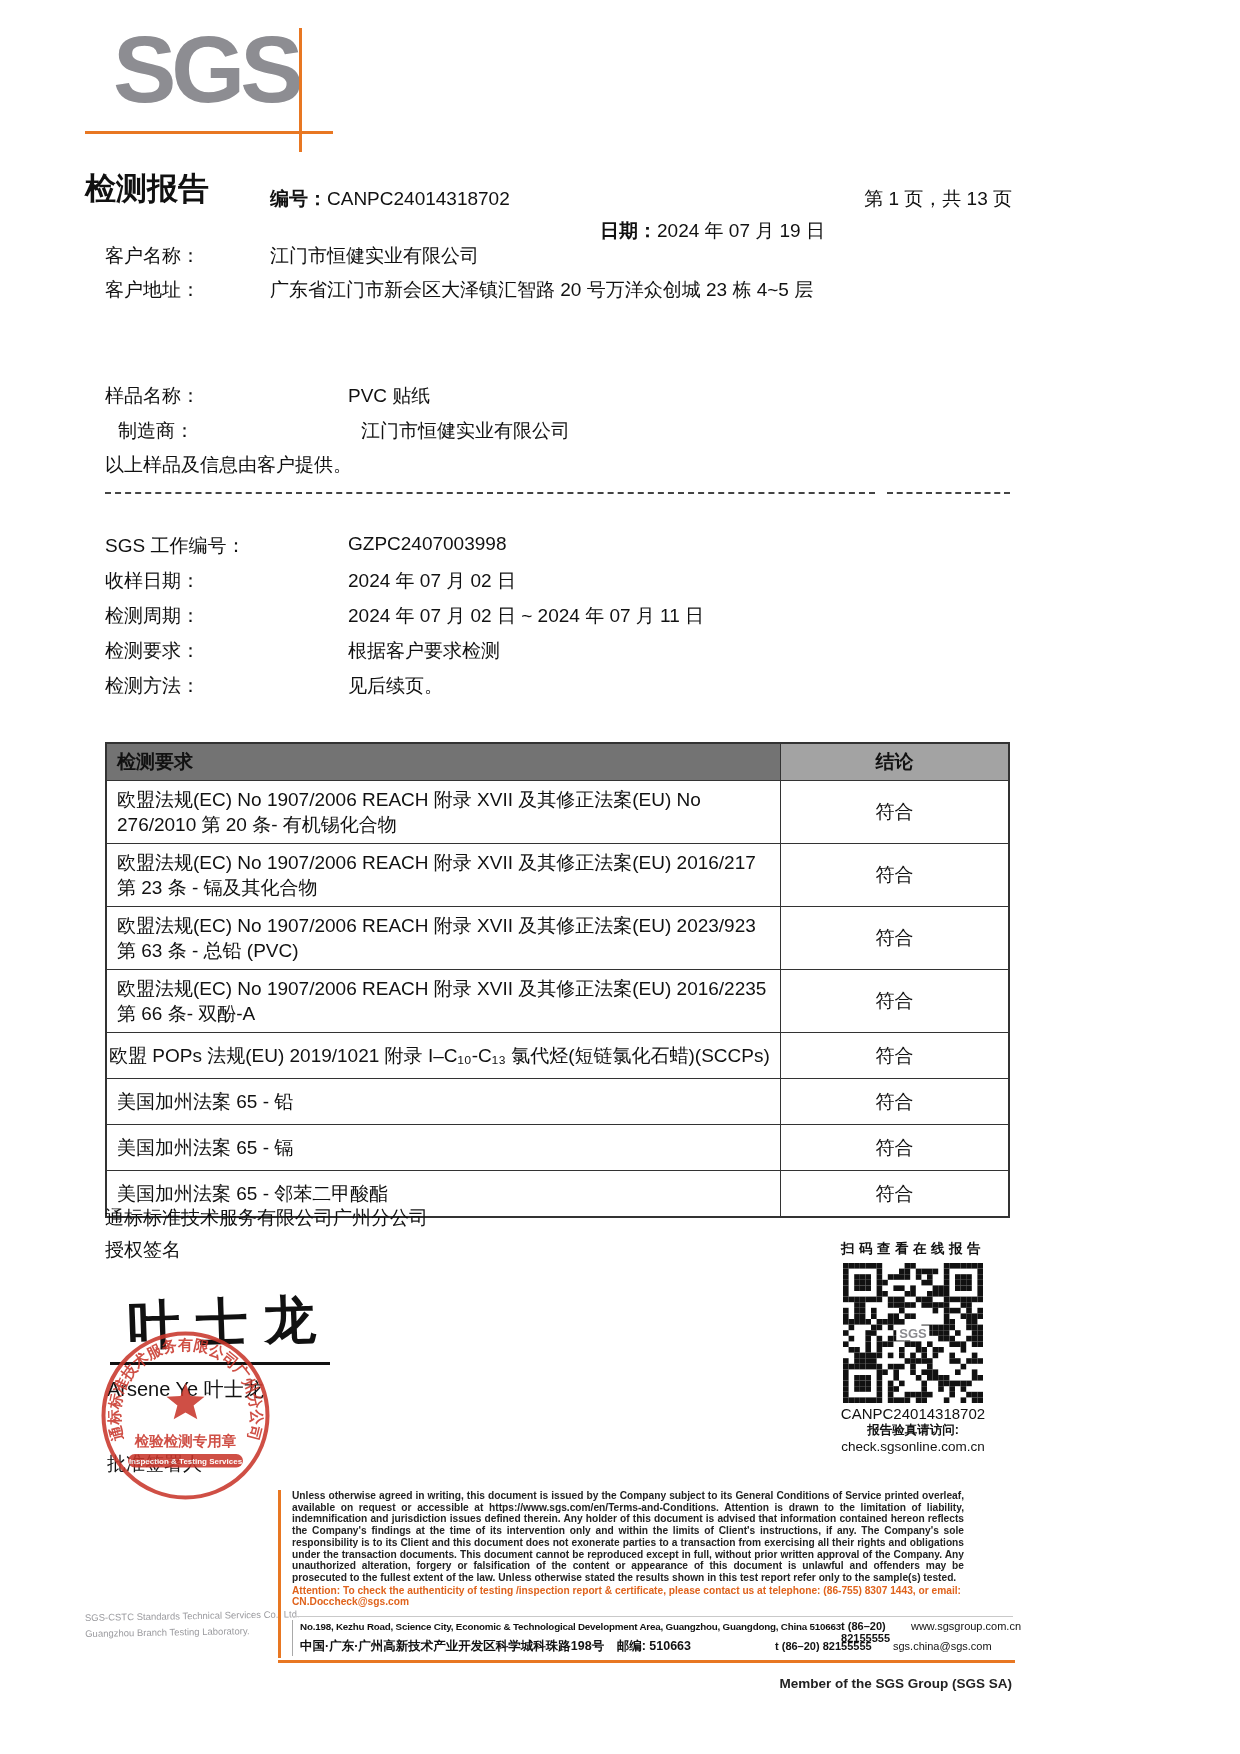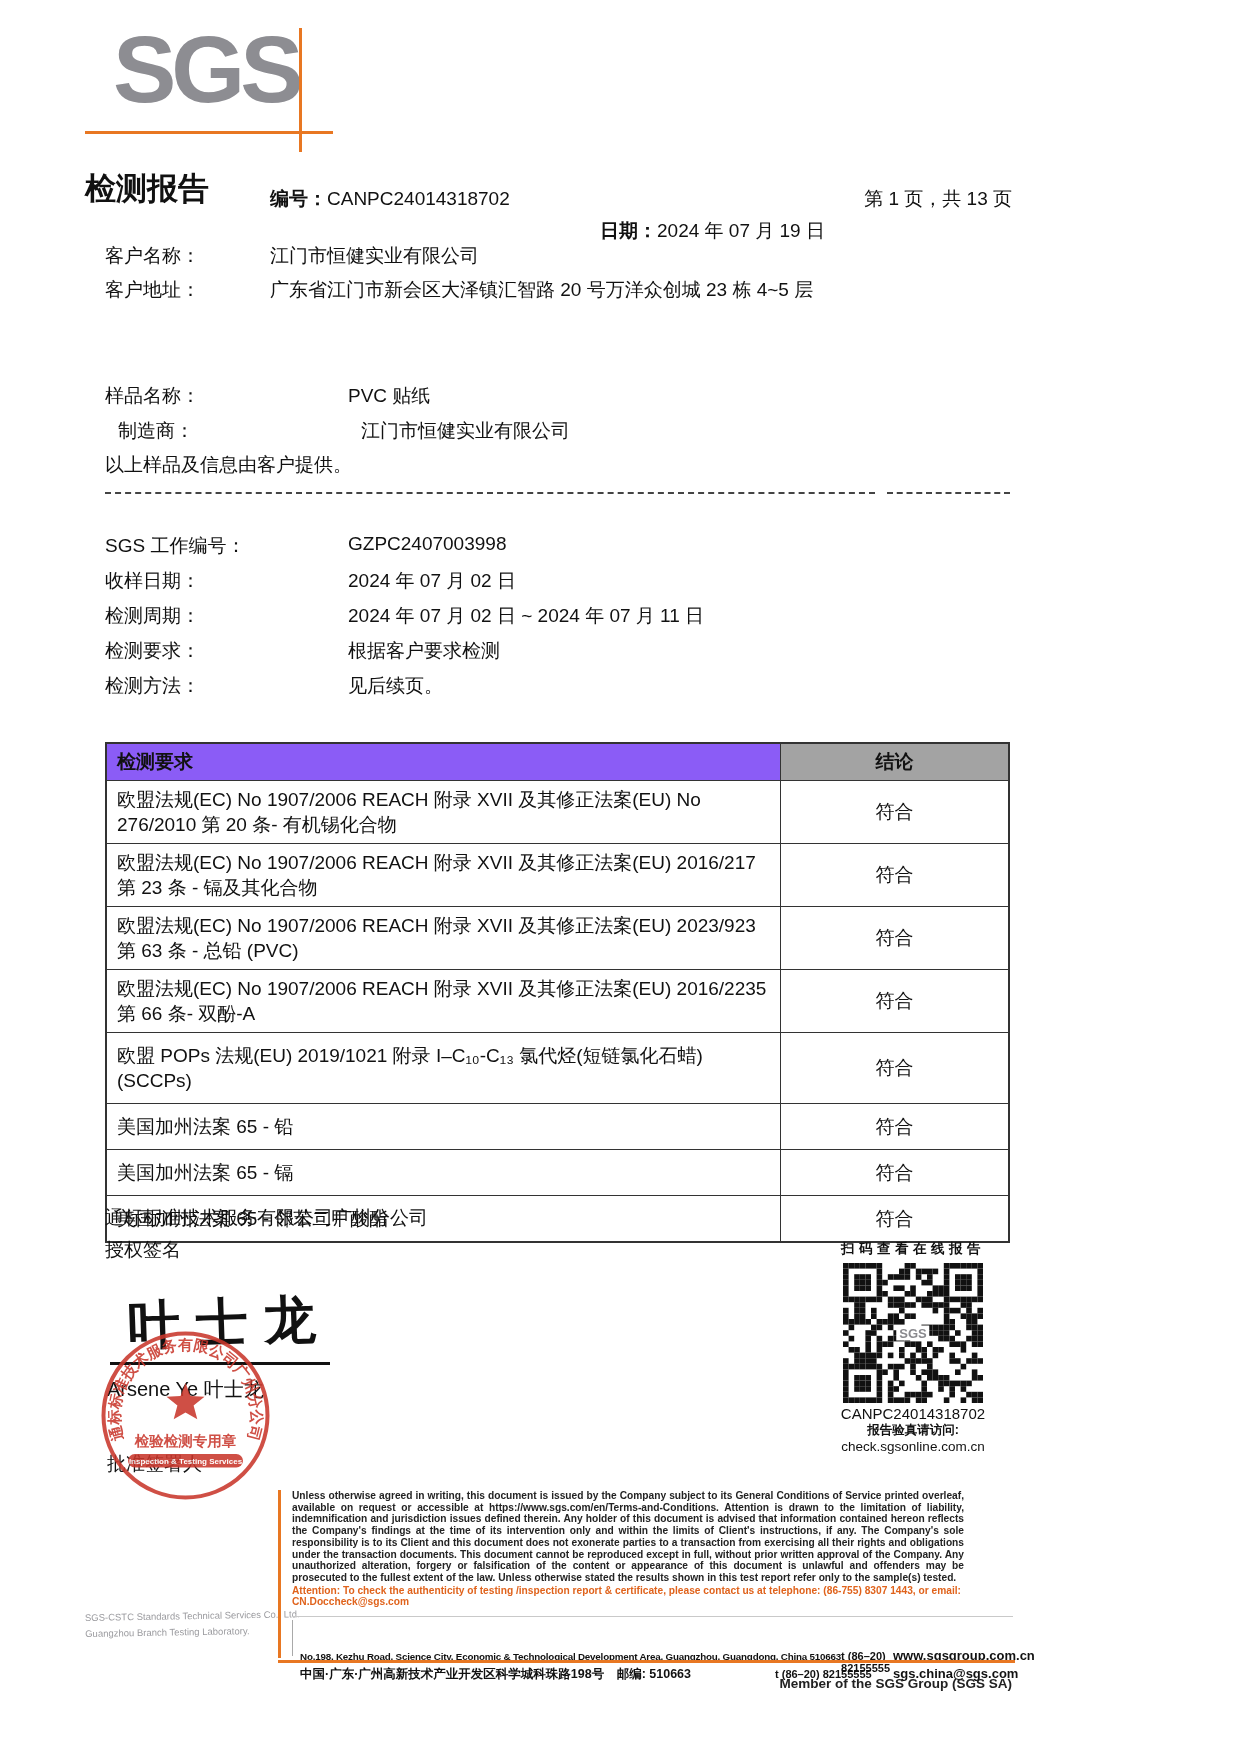--- a/index.html
+++ b/index.html
@@ -19,21 +19,21 @@
   .inforow{left:105px;width:905px;display:flex;}
   .inforow .lbl{flex:0 0 243px;}
   .custrow .lbl{flex:0 0 165px;}
   
   .dashed-wrap{left:105px;width:905px;display:flex;gap:12px;}
   .dash-seg{border-top:2px dashed #444;height:0;}
   
   table.results{border-collapse:collapse;width:905px;font-size:19px;}
   table.results th,table.results td{border:1px solid #333;}
   table.results{border:2px solid #333;}
-  th.req-h{background:#8b5cf6;text-align:left;padding:4px 10px;font-weight:bold;height:28px;}
+  th.req-h{background:#737373;text-align:left;padding:4px 10px;font-weight:bold;height:28px;}
   th.con-h{background:#a3a3a3;width:225px;text-align:center;font-weight:bold;}
   td.req{padding:6px 10px;line-height:25px;}
   td.con{text-align:center;}
   
   .signature{font-family:"DejaVu Serif","Liberation Serif",serif;font-weight:bold;font-size:52px;
              letter-spacing:16px;transform:rotate(-2deg);}
   .sig-line{width:220px;height:3px;background:#111;}
   
   .qr-panel{width:206px;text-align:center;}
   .qr-title{font-size:13.5px;font-weight:bold;letter-spacing:4.5px;white-space:nowrap;}
@@ -45,21 +45,21 @@
   .qr-url{font-size:13.5px;}
   
   .foot-vline{width:3px;height:168px;background:#e87722;}
   .disclaimer{width:672px;font-size:10.2px;line-height:11.7px;font-weight:bold;color:#232323;text-align:justify;}
   .attention{width:672px;font-size:10.2px;line-height:11.7px;font-weight:bold;color:#e0631c;margin-top:1px;}
   .addr-block{width:721px;border-left:1px solid #a9a9a9;padding-left:7px;}
   .addr-row{display:flex;align-items:baseline;height:18px;}
   .addr-en{flex:1;font-size:9.8px;font-weight:bold;letter-spacing:-0.2px;white-space:nowrap;}
   .addr-cn{flex:1;font-size:12.5px;font-weight:bold;white-space:nowrap;}
   .addr-tel{width:118px;font-size:11px;font-weight:bold;}
-  .addr-web{width:128px;font-size:13px;font-weight:bold;margin-top:28px;}
+  .addr-web{width:128px;font-size:11px;font-weight:normal;}
   .foot-hline{width:737px;height:2.5px;background:#e87722;}
   .member{width:444px;text-align:right;font-size:13.5px;font-weight:bold;color:#222;}
   .gray-co{width:230px;font-size:9.5px;line-height:1.65;color:#9b9b9f;transform:rotate(-1deg);}
 </style>
 </head>
 <body>
 
 <div class="page">
 
   <div class="abs logo-text" style="left:113px;top:22px;">SGS</div>
@@ -138,21 +138,21 @@
       </tr>
       <tr>
         <td class="req">欧盟法规(EC) No 1907/2006 REACH 附录 XVII 及其修正法案(EU) 2023/923 第 63 条 - 总铅 (PVC)</td>
         <td class="con">符合</td>
       </tr>
       <tr>
         <td class="req">欧盟法规(EC) No 1907/2006 REACH 附录 XVII 及其修正法案(EU) 2016/2235 第 66 条- 双酚-A</td>
         <td class="con">符合</td>
       </tr>
       <tr>
-        <td class="req" style="padding:10px 10px;">欧盟 POPs 法规(EU) 2019/1021 附录 I–C₁₀-C₁₃ 氯代烃(短链氯化石蜡)(SCCPs)</td>
+        <td class="req" style="padding:10px 2px;">欧盟 POPs 法规(EU) 2019/1021 附录 I–C₁₀-C₁₃ 氯代烃(短链氯化石蜡)(SCCPs)</td>
         <td class="con">符合</td>
       </tr>
       <tr>
         <td class="req" style="padding:10px 10px;">美国加州法案 65 - 铅</td>
         <td class="con">符合</td>
       </tr>
       <tr>
         <td class="req" style="padding:10px 10px;">美国加州法案 65 - 镉</td>
         <td class="con">符合</td>
       </tr>

